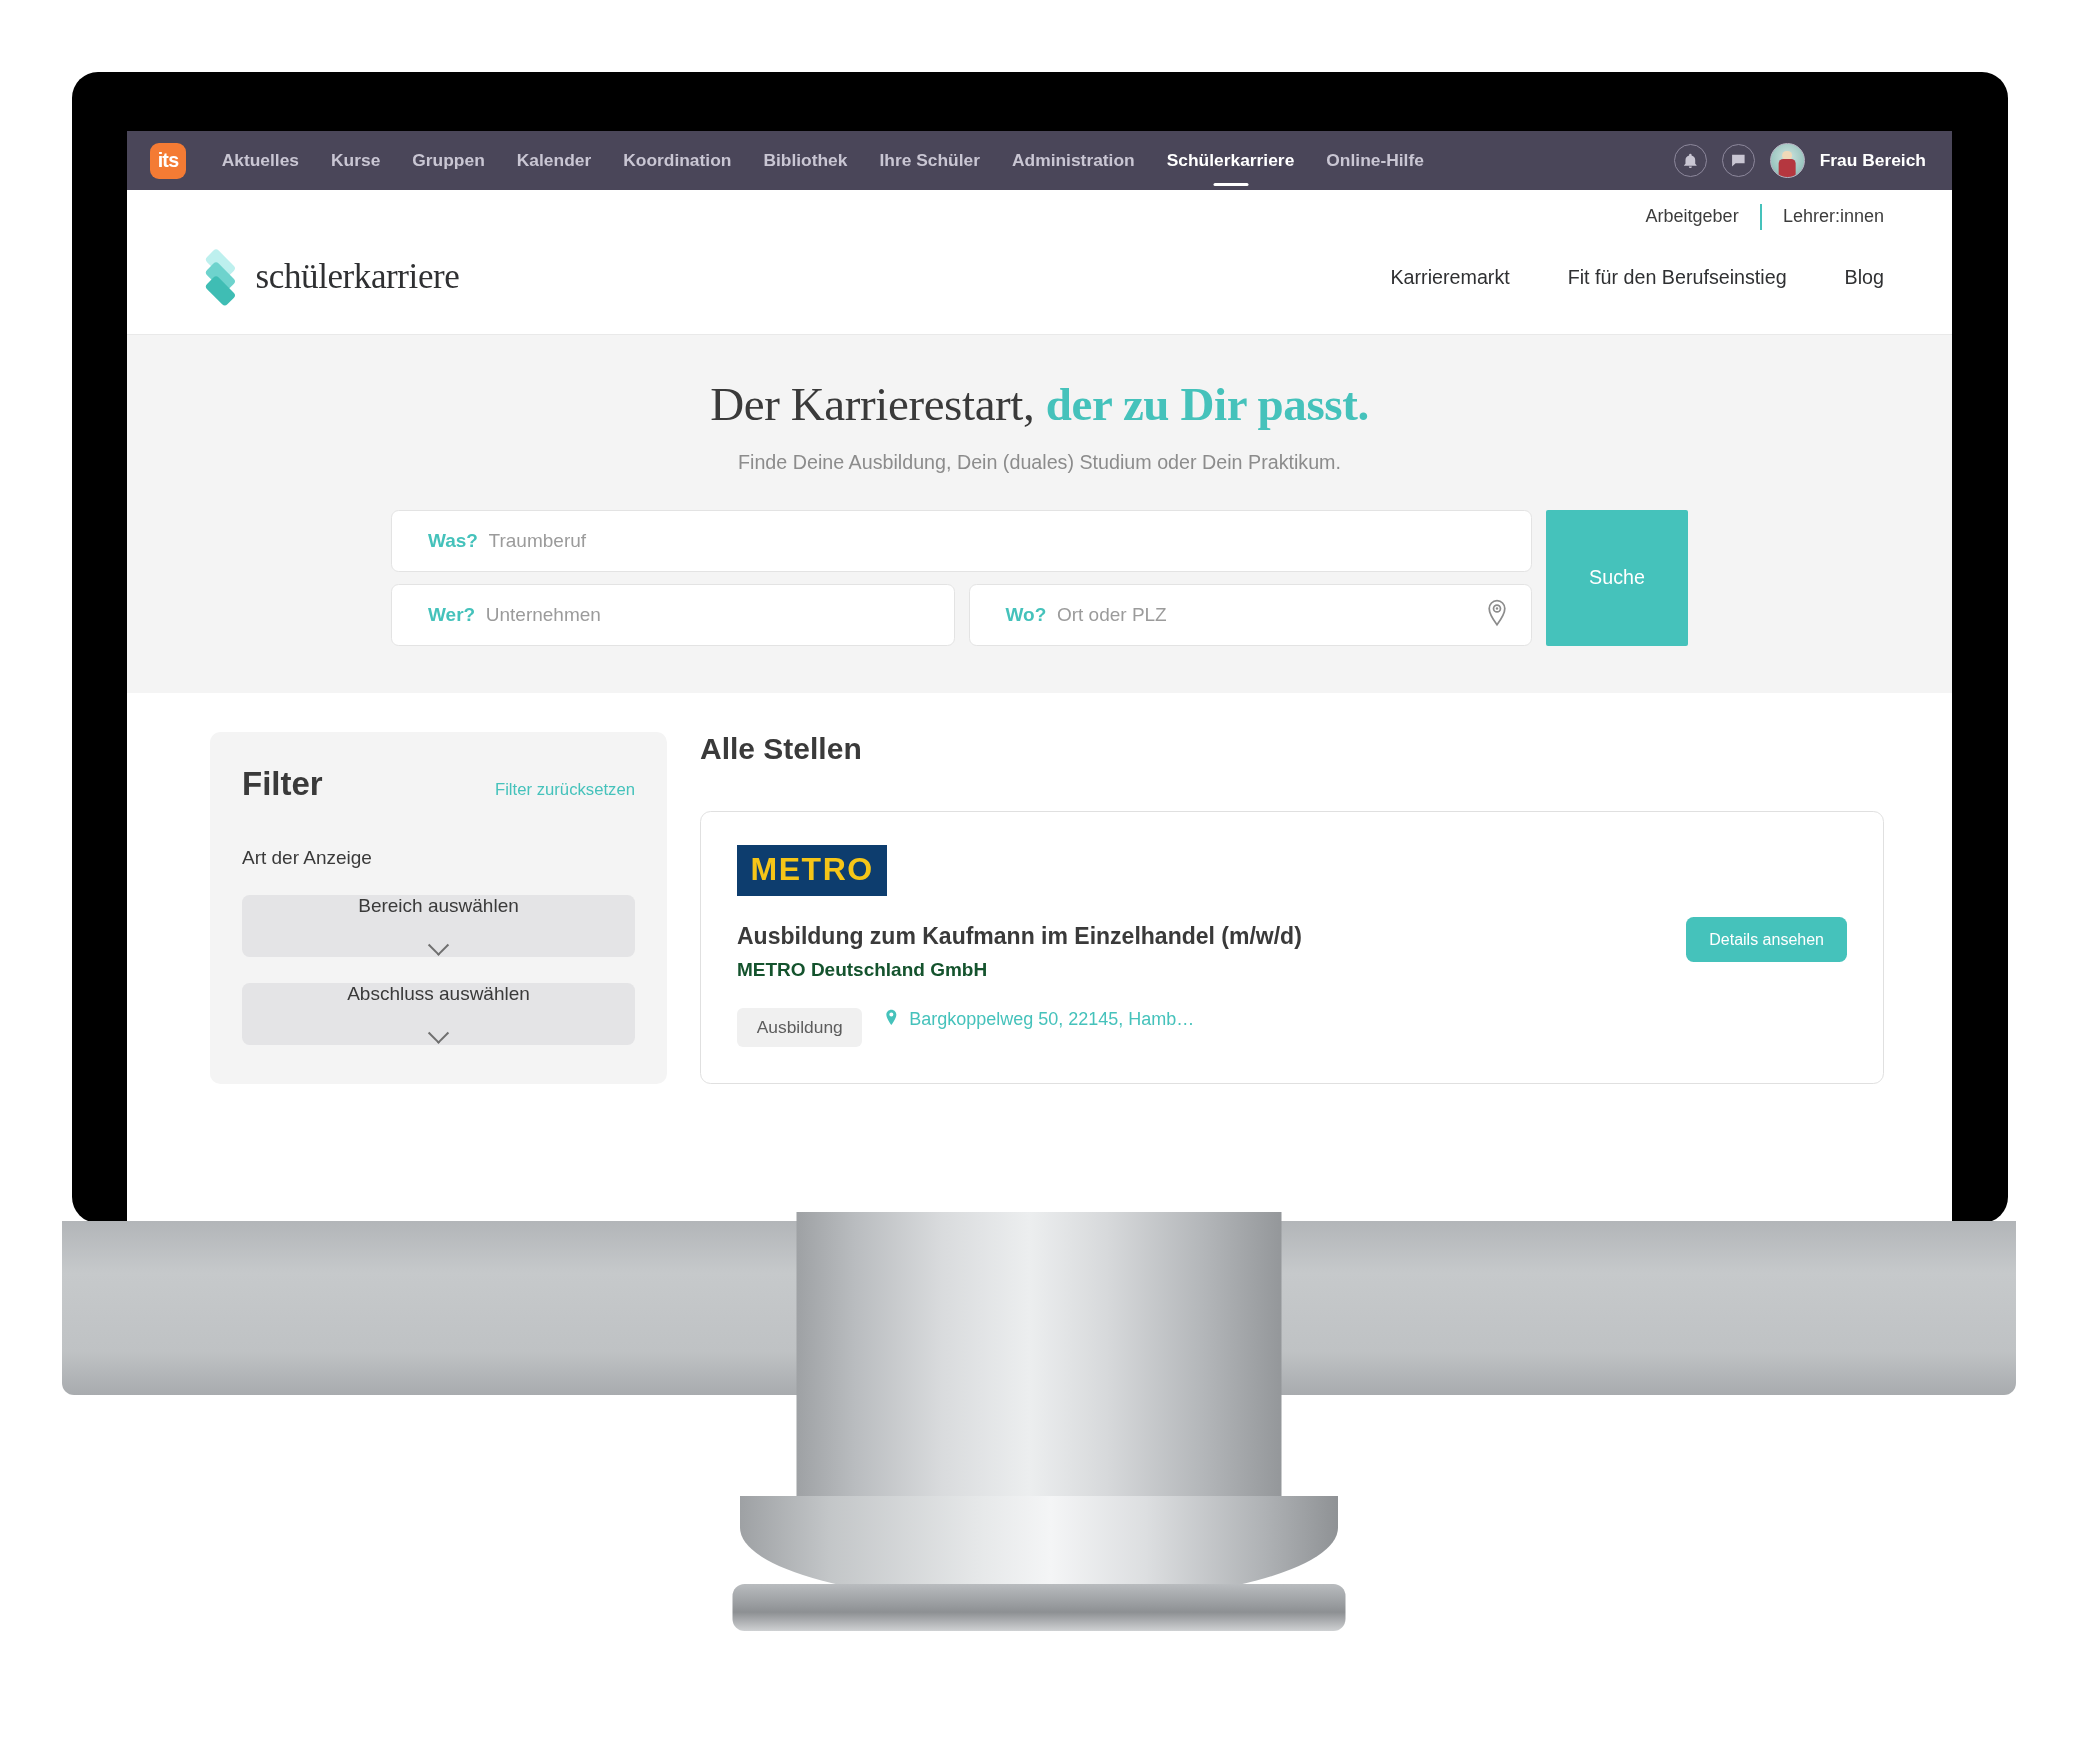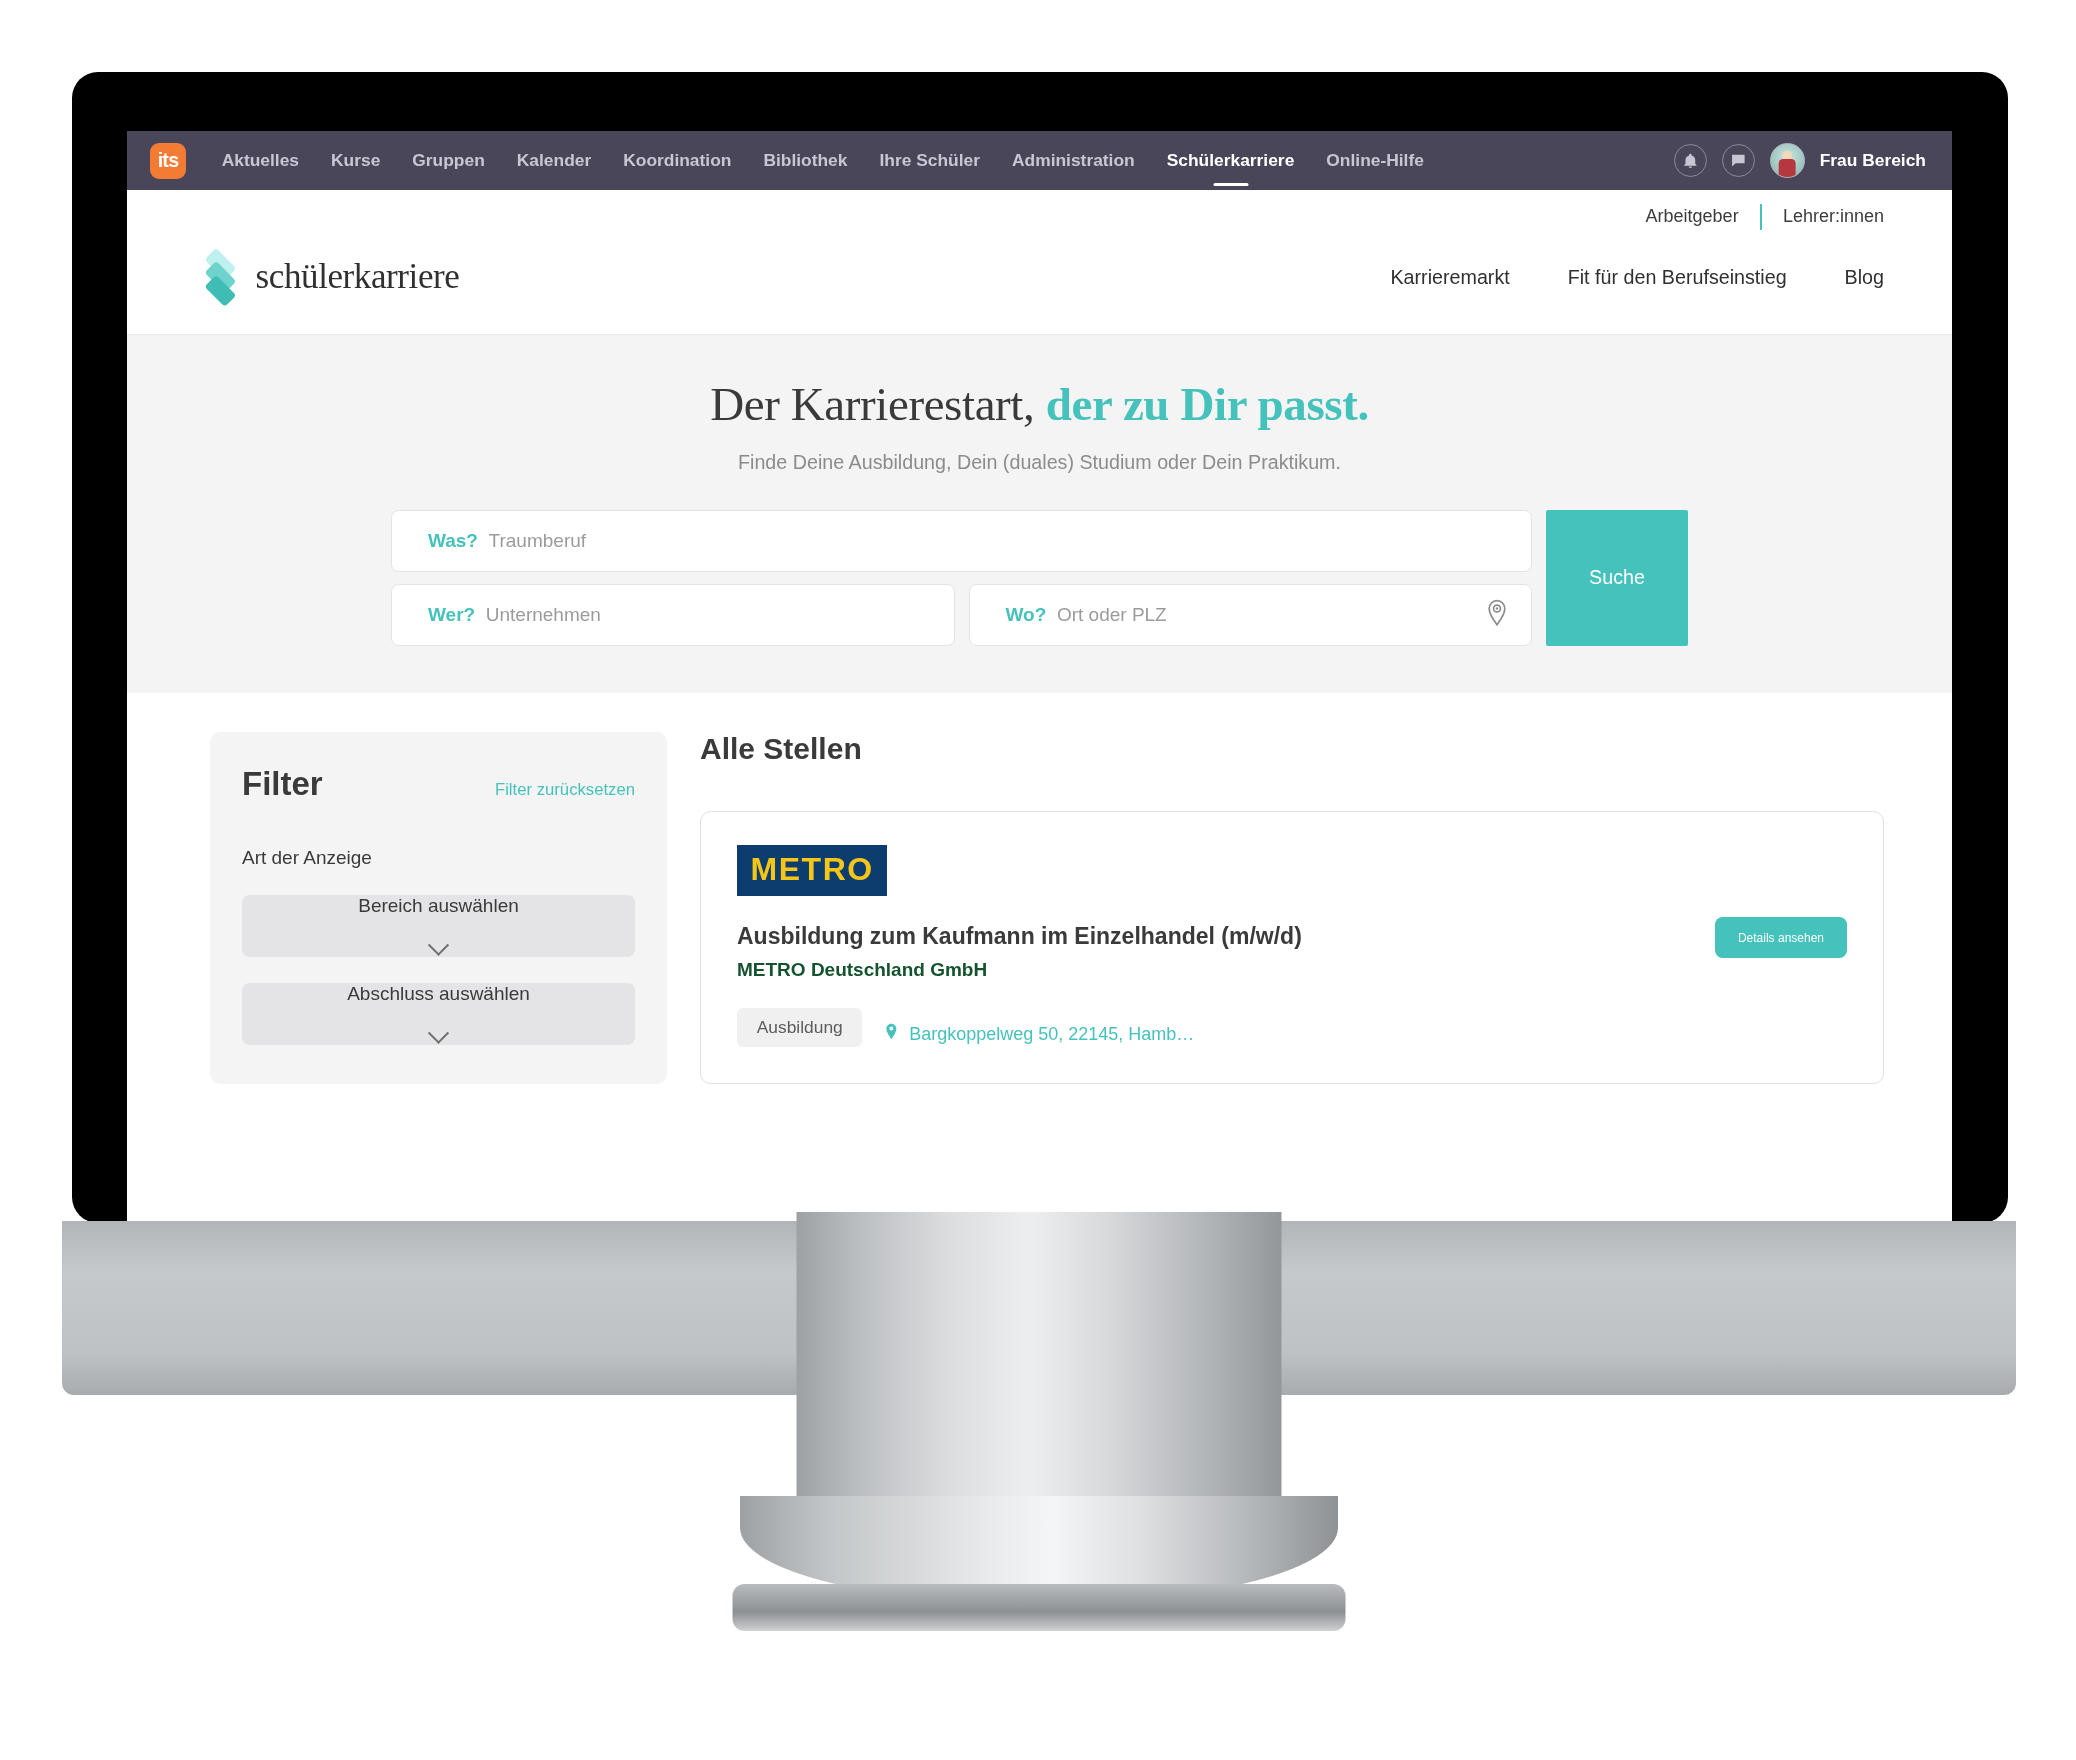--- a/index.html
+++ b/index.html
@@ -402,21 +402,21 @@
   }
   .job-company {
     margin-top: 9px;
     font-size: 19px;
     color: #14532d;
     font-weight: bold;
   }
   .job-meta {
     margin-top: 27px;
     display: flex;
-    align-items: flex-end;
+    align-items: flex-start;
     gap: 21px;
   }
   .tag {
     background: #f0f0f0;
     border-radius: 6px;
     padding: 9px 19.7px;
     font-size: 17.4px;
     color: #5c5c5c;
   }
   .job-location {
@@ -428,21 +428,21 @@
   }
   .details-btn {
     position: absolute;
     right: 36px;
     top: 105px;
     background: #45c2bb;
     color: #ffffff;
     border: none;
     border-radius: 7.6px;
     padding: 13.6px 23px;
-    font-size: 12px;
+    font-size: 16px;
     cursor: pointer;
     font-family: "Liberation Sans", sans-serif;
   }
 </style>
 </head>
 <body>
 
 <div id="scene">
 
   <div id="monitor">

